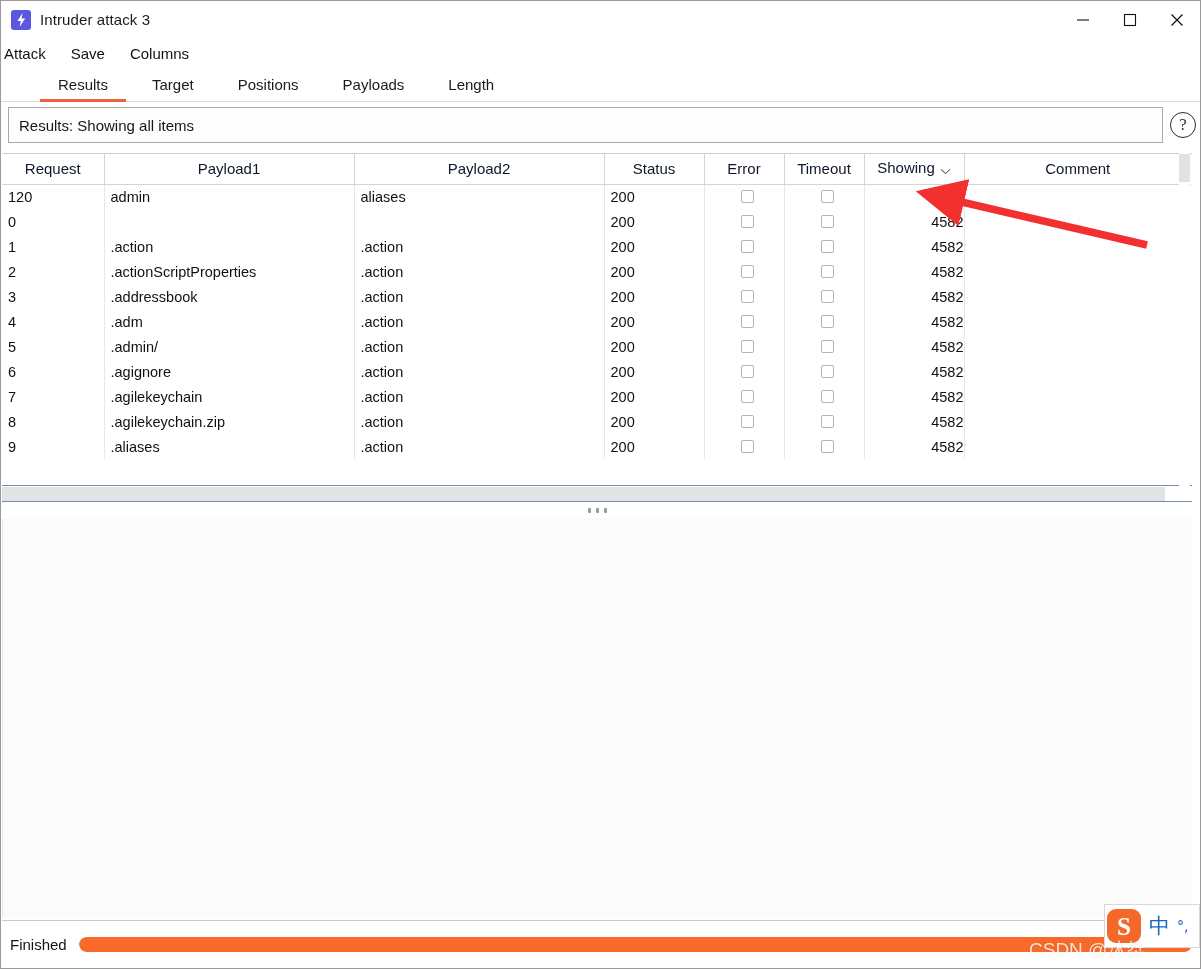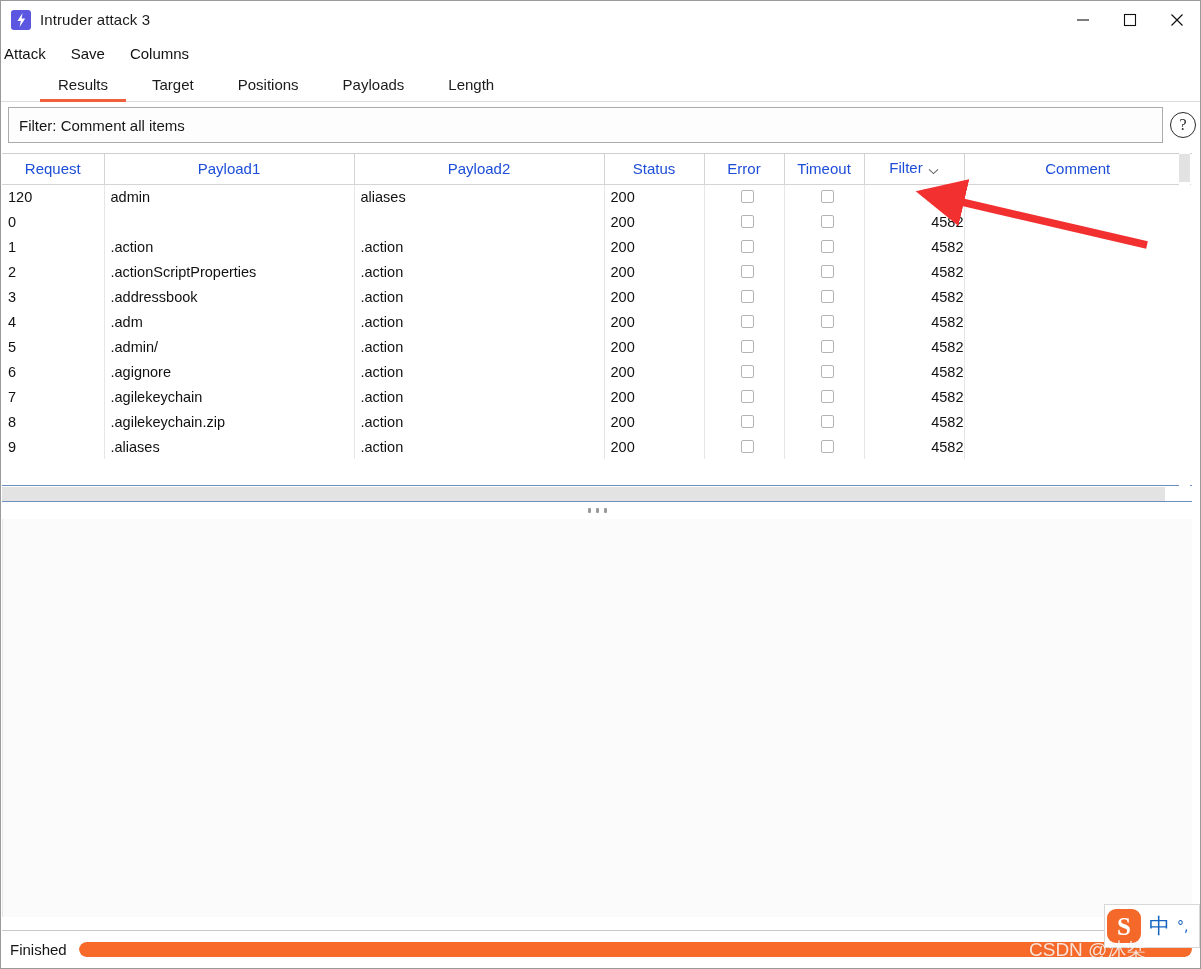--- a/index.html
+++ b/index.html
@@ -140,21 +140,21 @@
     border-collapse: collapse;
     width: 1189px;
     table-layout: fixed;
     font-size: 14.5px;
     color: #111;
   }
   table.results th {
     height: 30px;
     font-weight: normal;
     font-size: 15px;
-    color: #1d4ed8;
+    color: #0f172a;
     border-right: 1px solid #d4d4d4;
     border-bottom: 1px solid #d4d4d4;
     background: #ffffff;
     text-align: center;
     padding: 0;
     position: relative;
   }
   table.results th:last-child { border-right: none; }
   table.results td {
     height: 25px;
@@ -233,21 +233,21 @@
     top: 518px; left: 1px;
     width: 1190px; height: 398px;
     background: #fbfbfb;
     border-left: 1px solid #e7e7e7;
   }
 
   
   .statusbar {
     position: absolute;
     left: 1px; bottom: 0;
-    width: 1198px; height: 38px;
+    width: 1198px; height: 48px;
     background: #ffffff;
     border-top: 1px solid #c9c9c9;
     display: flex; align-items: center;
   }
   .status-label {
     font-size: 15px;
     color: #141414;
     margin-left: 8px;
     margin-right: 12px;
     white-space: nowrap;
@@ -359,21 +359,21 @@
 
   <div class="tabstrip">
     <div class="tab active">Results</div>
     <div class="tab">Target</div>
     <div class="tab">Positions</div>
     <div class="tab">Payloads</div>
     <div class="tab">Length</div>
   </div>
 
   <div class="filterrow">
-    <div class="filterbar">Filter: Comment all items</div>
+    <div class="filterbar">Results: Showing all items</div>
     <div class="help-icon">?</div>
   </div>
 
   <div class="table-wrap">
     <table class="results">
       <colgroup>
         <col style="width:102px">
           <col style="width:250px">
           <col style="width:250px">
         <col style="width:100px">
@@ -383,21 +383,21 @@
           <col style="width:227px">
       </colgroup>
       <thead>
         <tr>
           <th>Request</th>
           <th>Payload1</th>
           <th>Payload2</th>
           <th>Status</th>
           <th>Error</th>
           <th>Timeout</th>
-          <th class="sortable"><span>Filter</span><span class="chev"><svg width="11" height="7" viewBox="0 0 11 7">
+          <th class="sortable"><span>Showing</span><span class="chev"><svg width="11" height="7" viewBox="0 0 11 7">
                   <path d="M1 1.4 L5.5 5.6 L10 1.4" fill="none" stroke="#6a6a6a" stroke-width="1.1"></path>
                 </svg></span></th>
           <th>Comment</th>
         </tr>
       </thead>
       <tbody id="results-body">
           <tr>
             <td class="c-request">120</td>
             <td class="c-payload1">admin</td>
             <td class="c-payload2">aliases</td>

